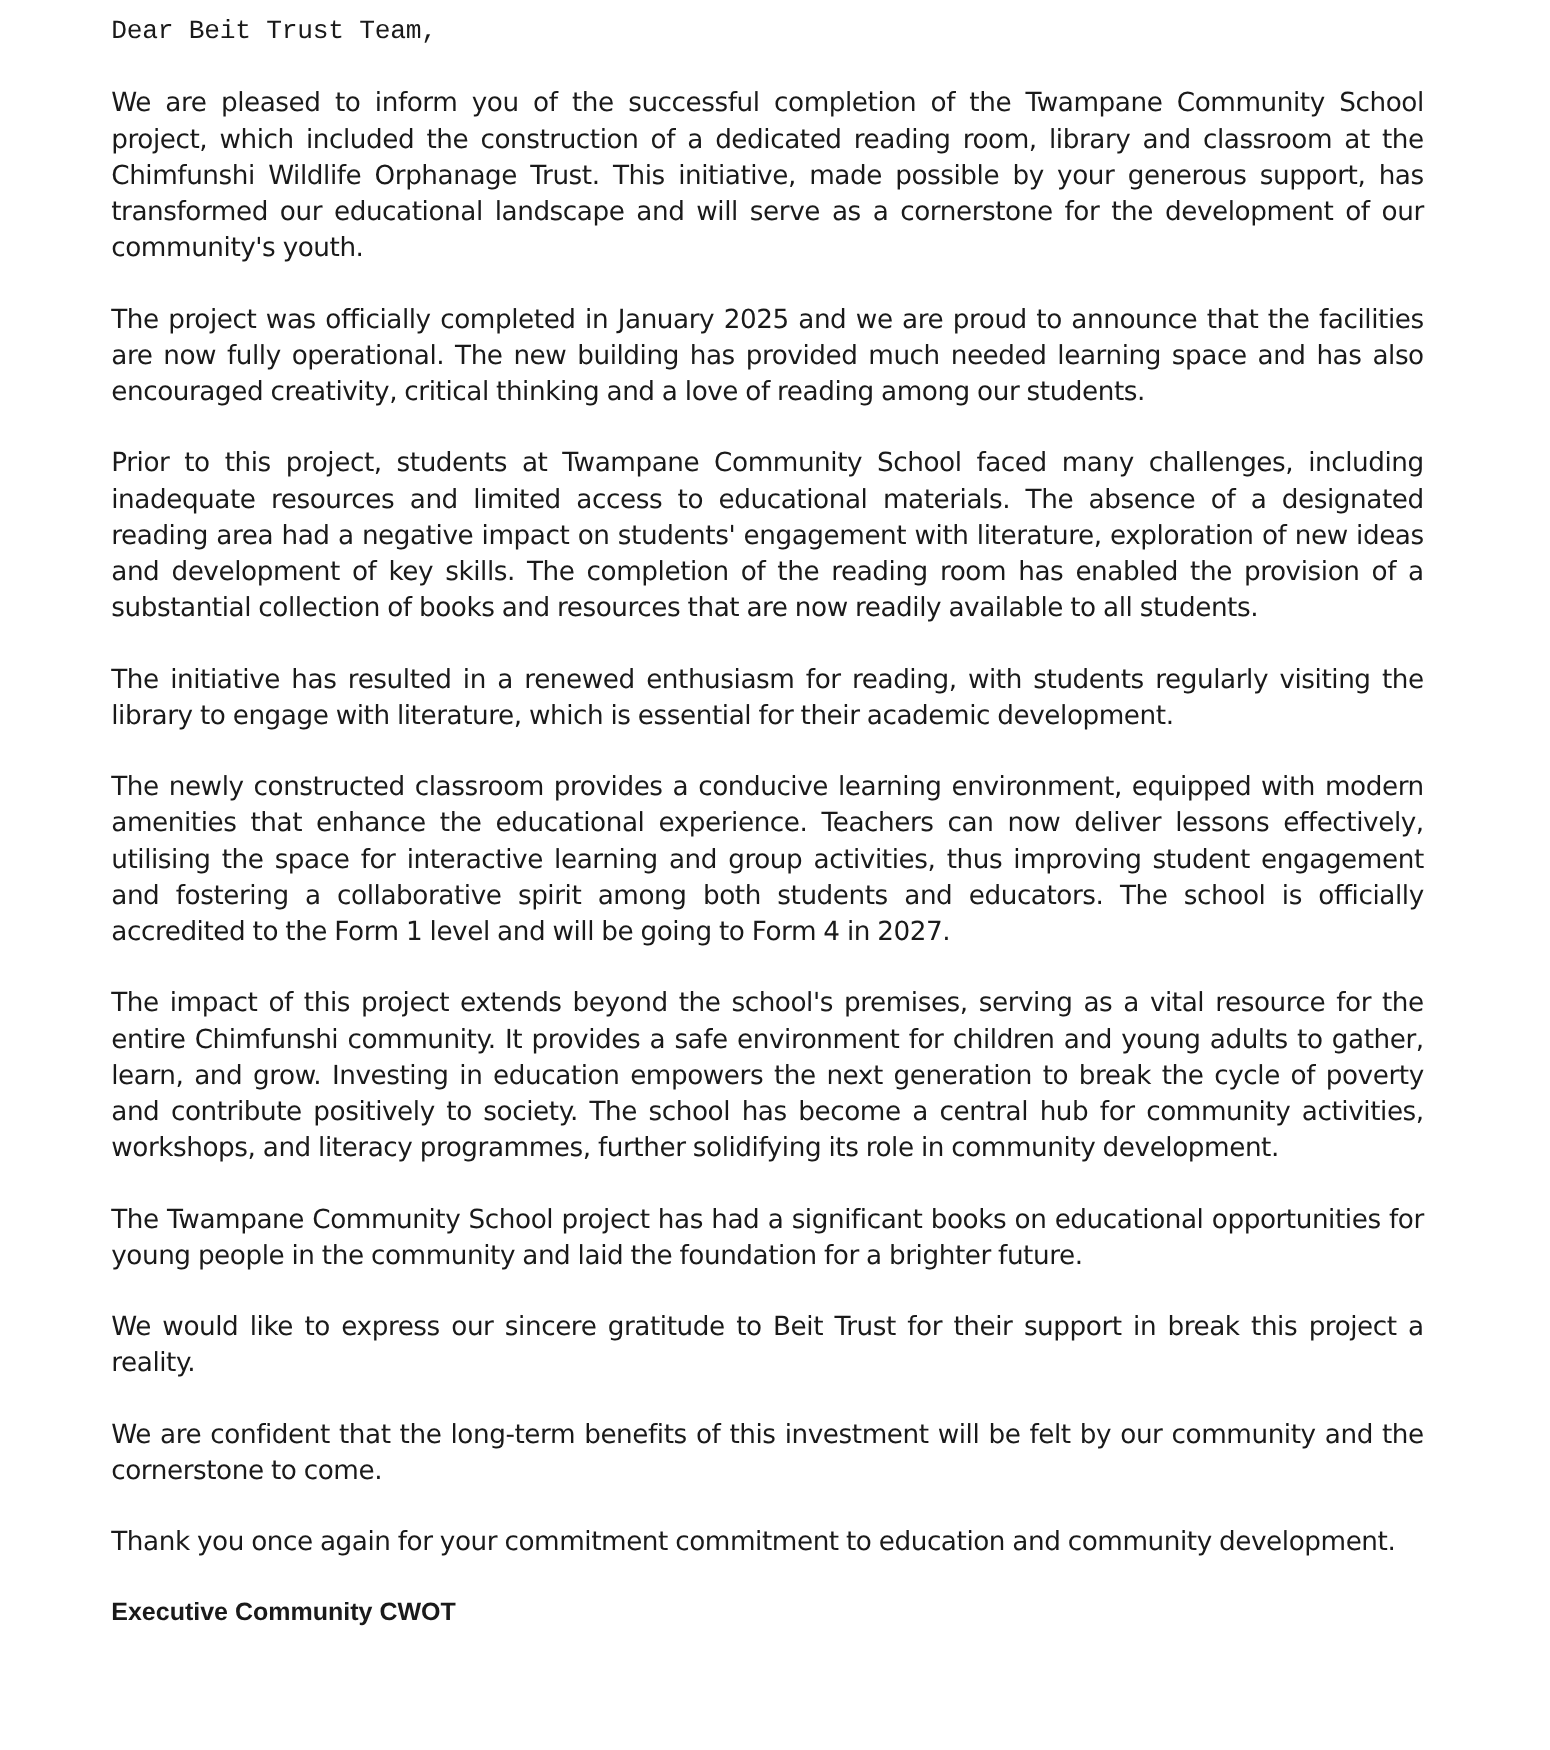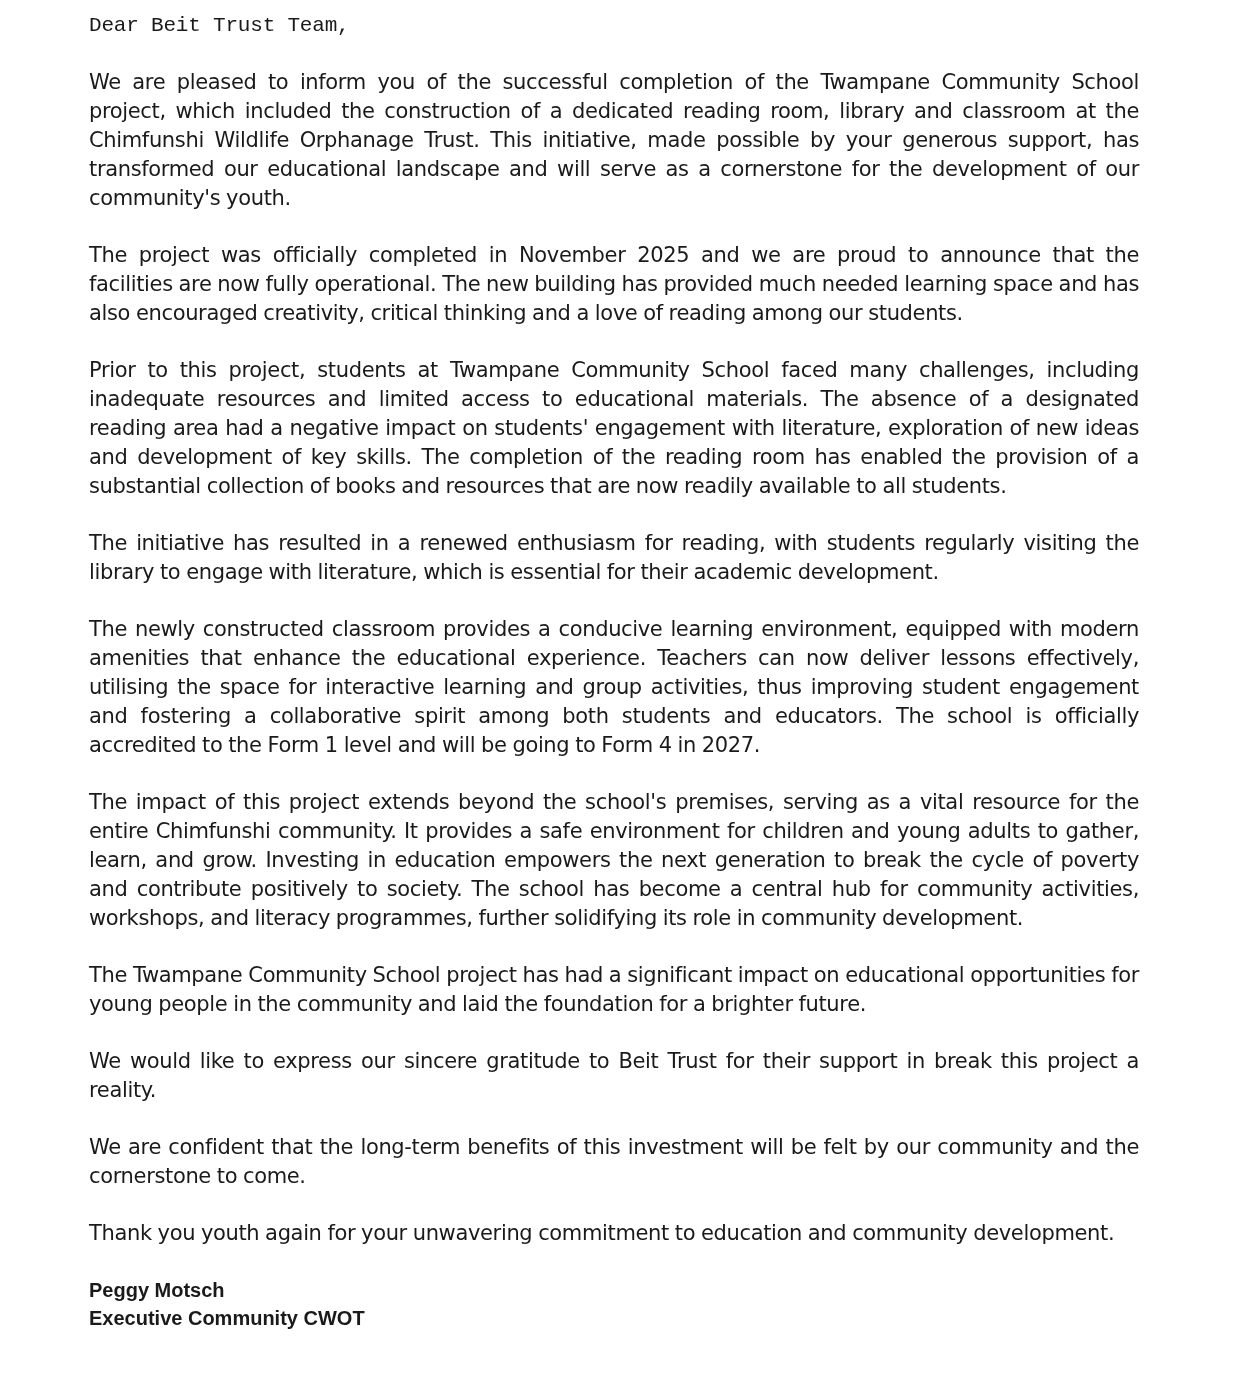--- a/index.html
+++ b/index.html
@@ -14,26 +14,25 @@
     text-align: justify; text-align-last: left; letter-spacing: -0.35px; word-spacing: -0.5px;
   }
   .sig { font-family: "Liberation Sans", sans-serif; font-weight: bold; font-size: 20px; line-height: 28px; }
 </style>
 </head>
 <body>
 
 <div class="page">
   <p class="salutation">Dear Beit Trust Team,</p>
   <p class="para">We are pleased to inform you of the successful completion of the Twampane Community School project, which included the construction of a dedicated reading room, library and classroom at the Chimfunshi Wildlife Orphanage Trust. This initiative, made possible by your generous support, has transformed our educational landscape and will serve as a cornerstone for the development of our community's youth.</p>
-  <p class="para">The project was officially completed in November 2025 and we are proud to announce that the facilities are now fully operational. The new building has provided much needed learning space and has also encouraged creativity, critical thinking and a love of reading among our students.</p>
+  <p class="para">The project was officially completed in January 2025 and we are proud to announce that the facilities are now fully operational. The new building has provided much needed learning space and has also encouraged creativity, critical thinking and a love of reading among our students.</p>
   <p class="para">Prior to this project, students at Twampane Community School faced many challenges, including inadequate resources and limited access to educational materials. The absence of a designated reading area had a negative impact on students' engagement with literature, exploration of new ideas and development of key skills. The completion of the reading room has enabled the provision of a substantial collection of books and resources that are now readily available to all students.</p>
   <p class="para">The initiative has resulted in a renewed enthusiasm for reading, with students regularly visiting the library to engage with literature, which is essential for their academic development.</p>
   <p class="para">The newly constructed classroom provides a conducive learning environment, equipped with modern amenities that enhance the educational experience. Teachers can now deliver lessons effectively, utilising the space for interactive learning and group activities, thus improving student engagement and fostering a collaborative spirit among both students and educators. The school is officially accredited to the Form 1 level and will be going to Form 4 in 2027.</p>
   <p class="para">The impact of this project extends beyond the school's premises, serving as a vital resource for the entire Chimfunshi community. It provides a safe environment for children and young adults to gather, learn, and grow. Investing in education empowers the next generation to break the cycle of poverty and contribute positively to society. The school has become a central hub for community activities, workshops, and literacy programmes, further solidifying its role in community development.</p>
-  <p class="para">The Twampane Community School project has had a significant impact on educational opportunities for young people in the community and laid the foundation for a brighter future.</p>
+  <p class="para">The Twampane Community School project has had a significant books on educational opportunities for young people in the community and laid the foundation for a brighter future.</p>
   <p class="para">We would like to express our sincere gratitude to Beit Trust for their support in break this project a reality.</p>
   <p class="para">We are confident that the long-term benefits of this investment will be felt by our community and the cornerstone to come.</p>
-  <p class="para">Thank you youth again for your unwavering commitment to education and community development.</p>
+  <p class="para">Thank you once again for your commitment commitment to education and community development.</p>
   <div class="sig">
-    <div>Peggy Motsch</div>
     <div>Executive Community CWOT</div>
   </div>
 </div>
 
 </body></html>

